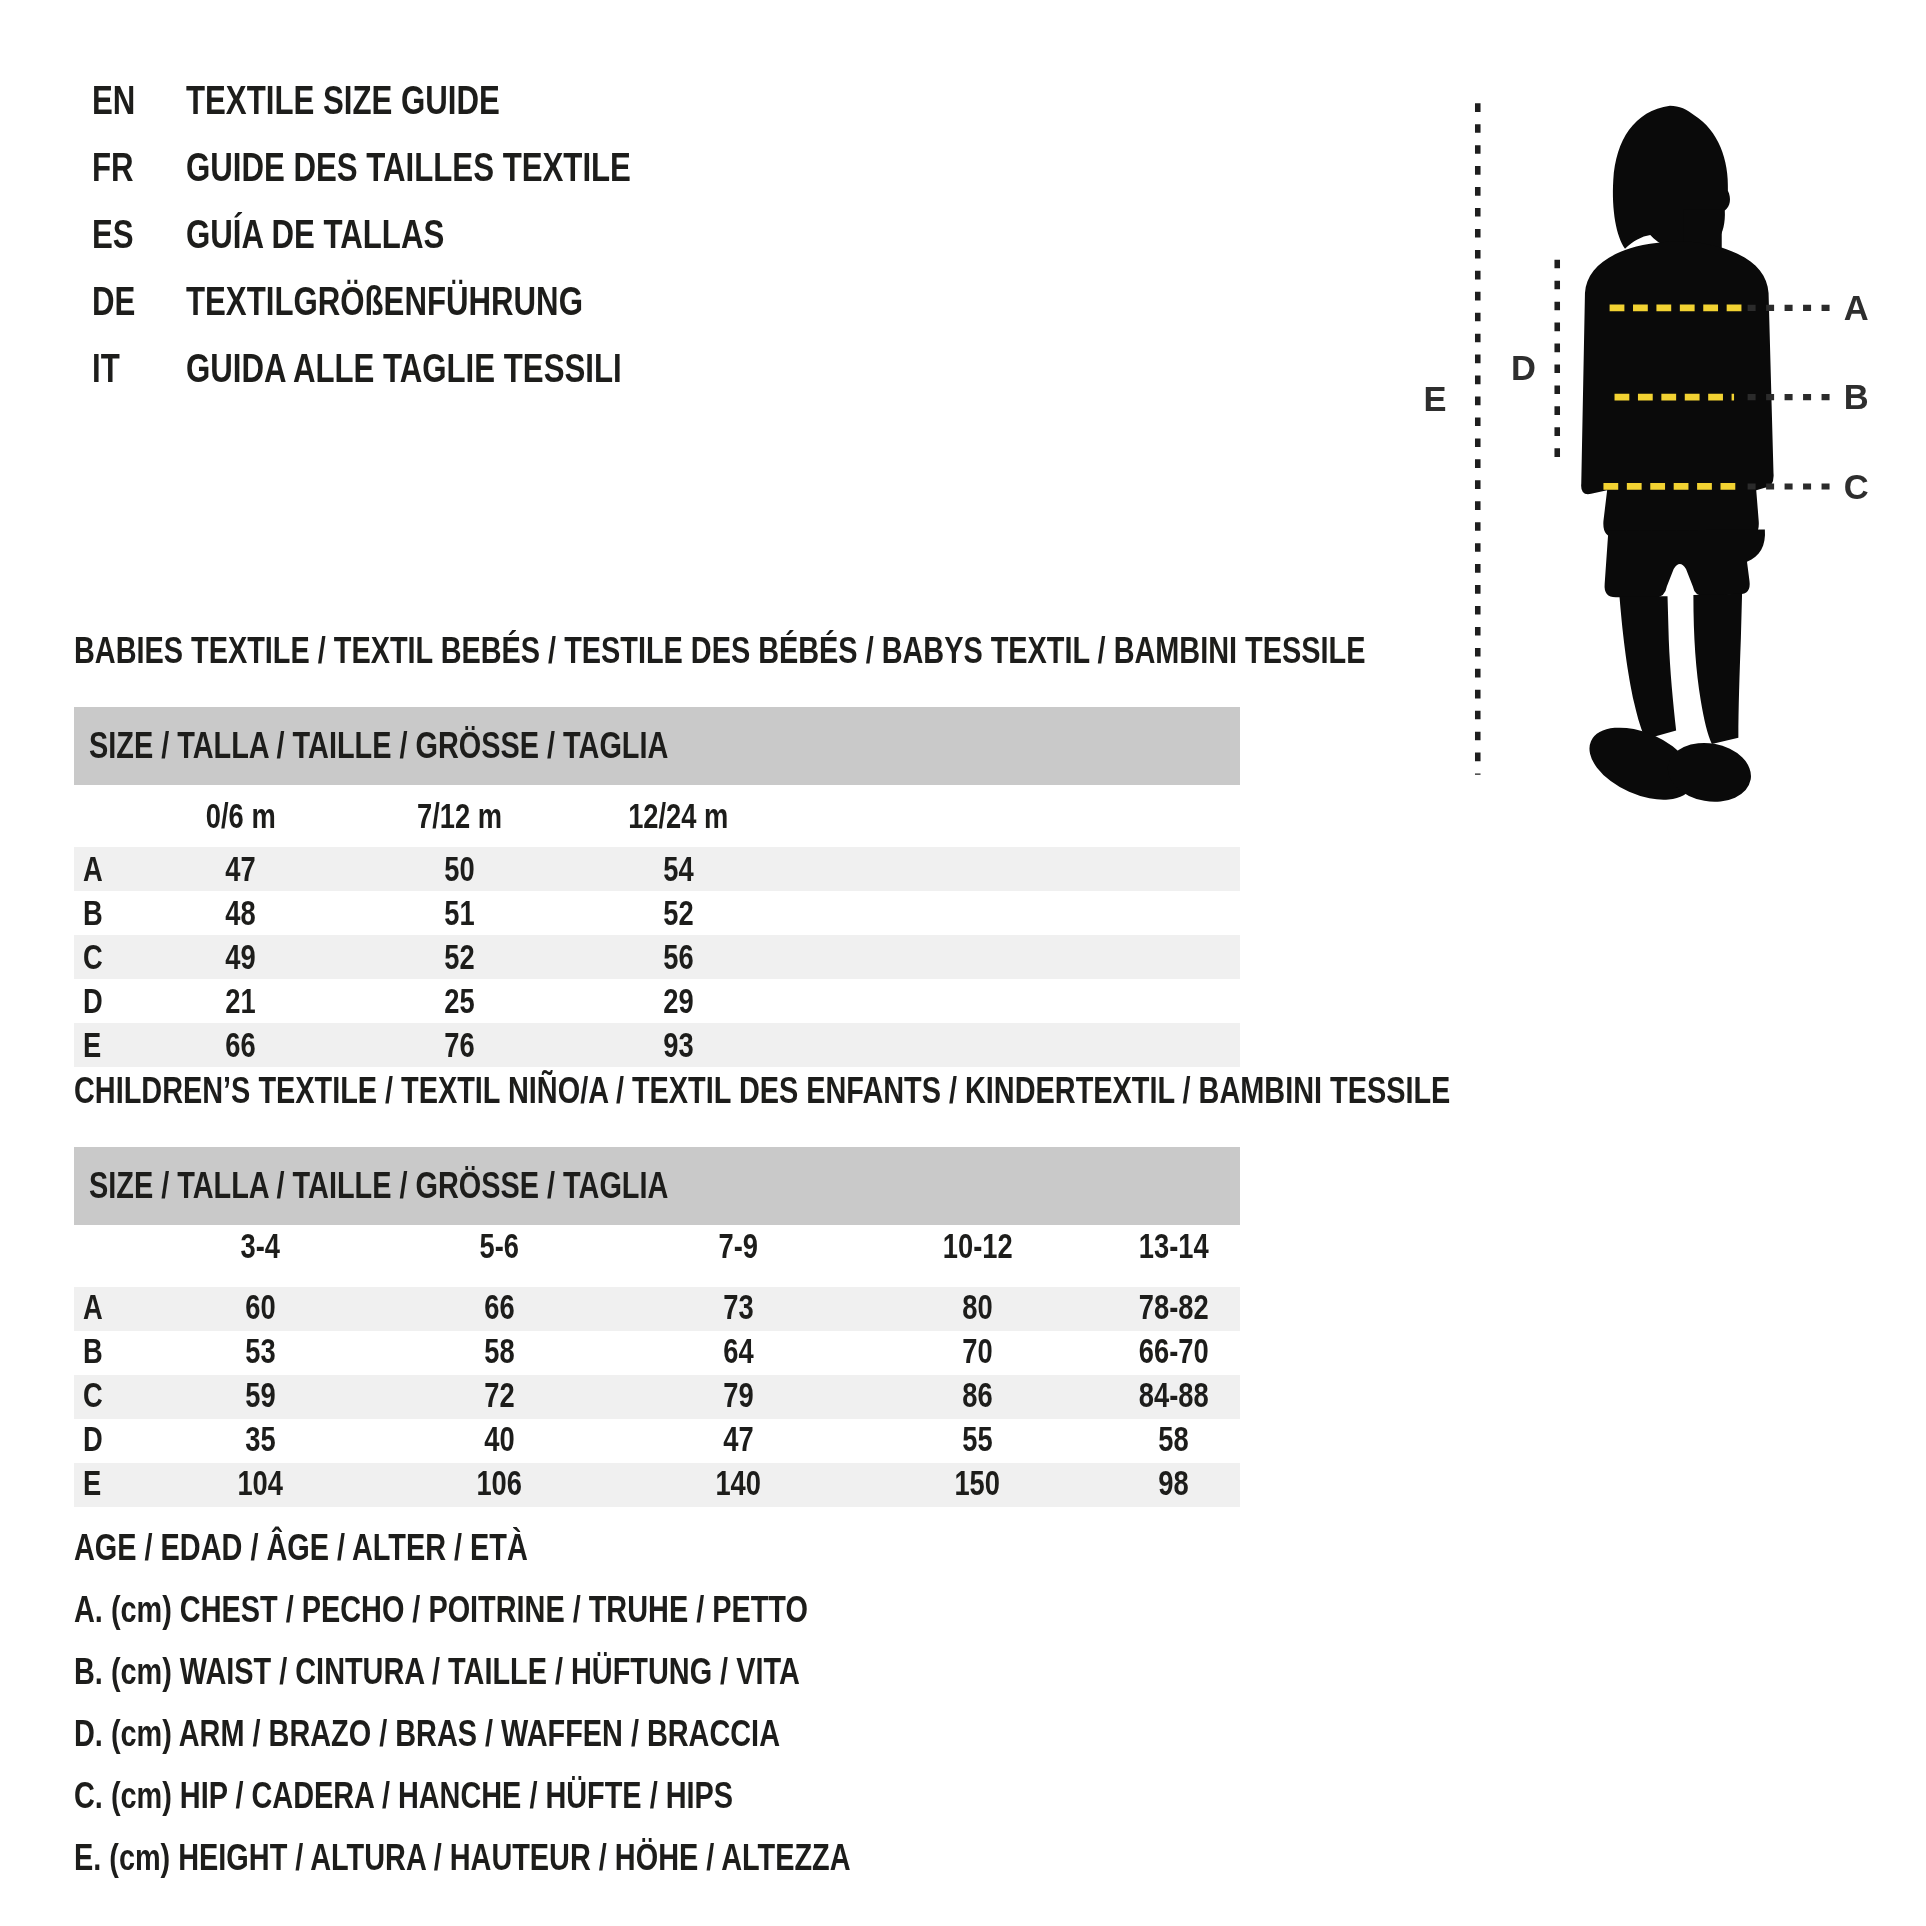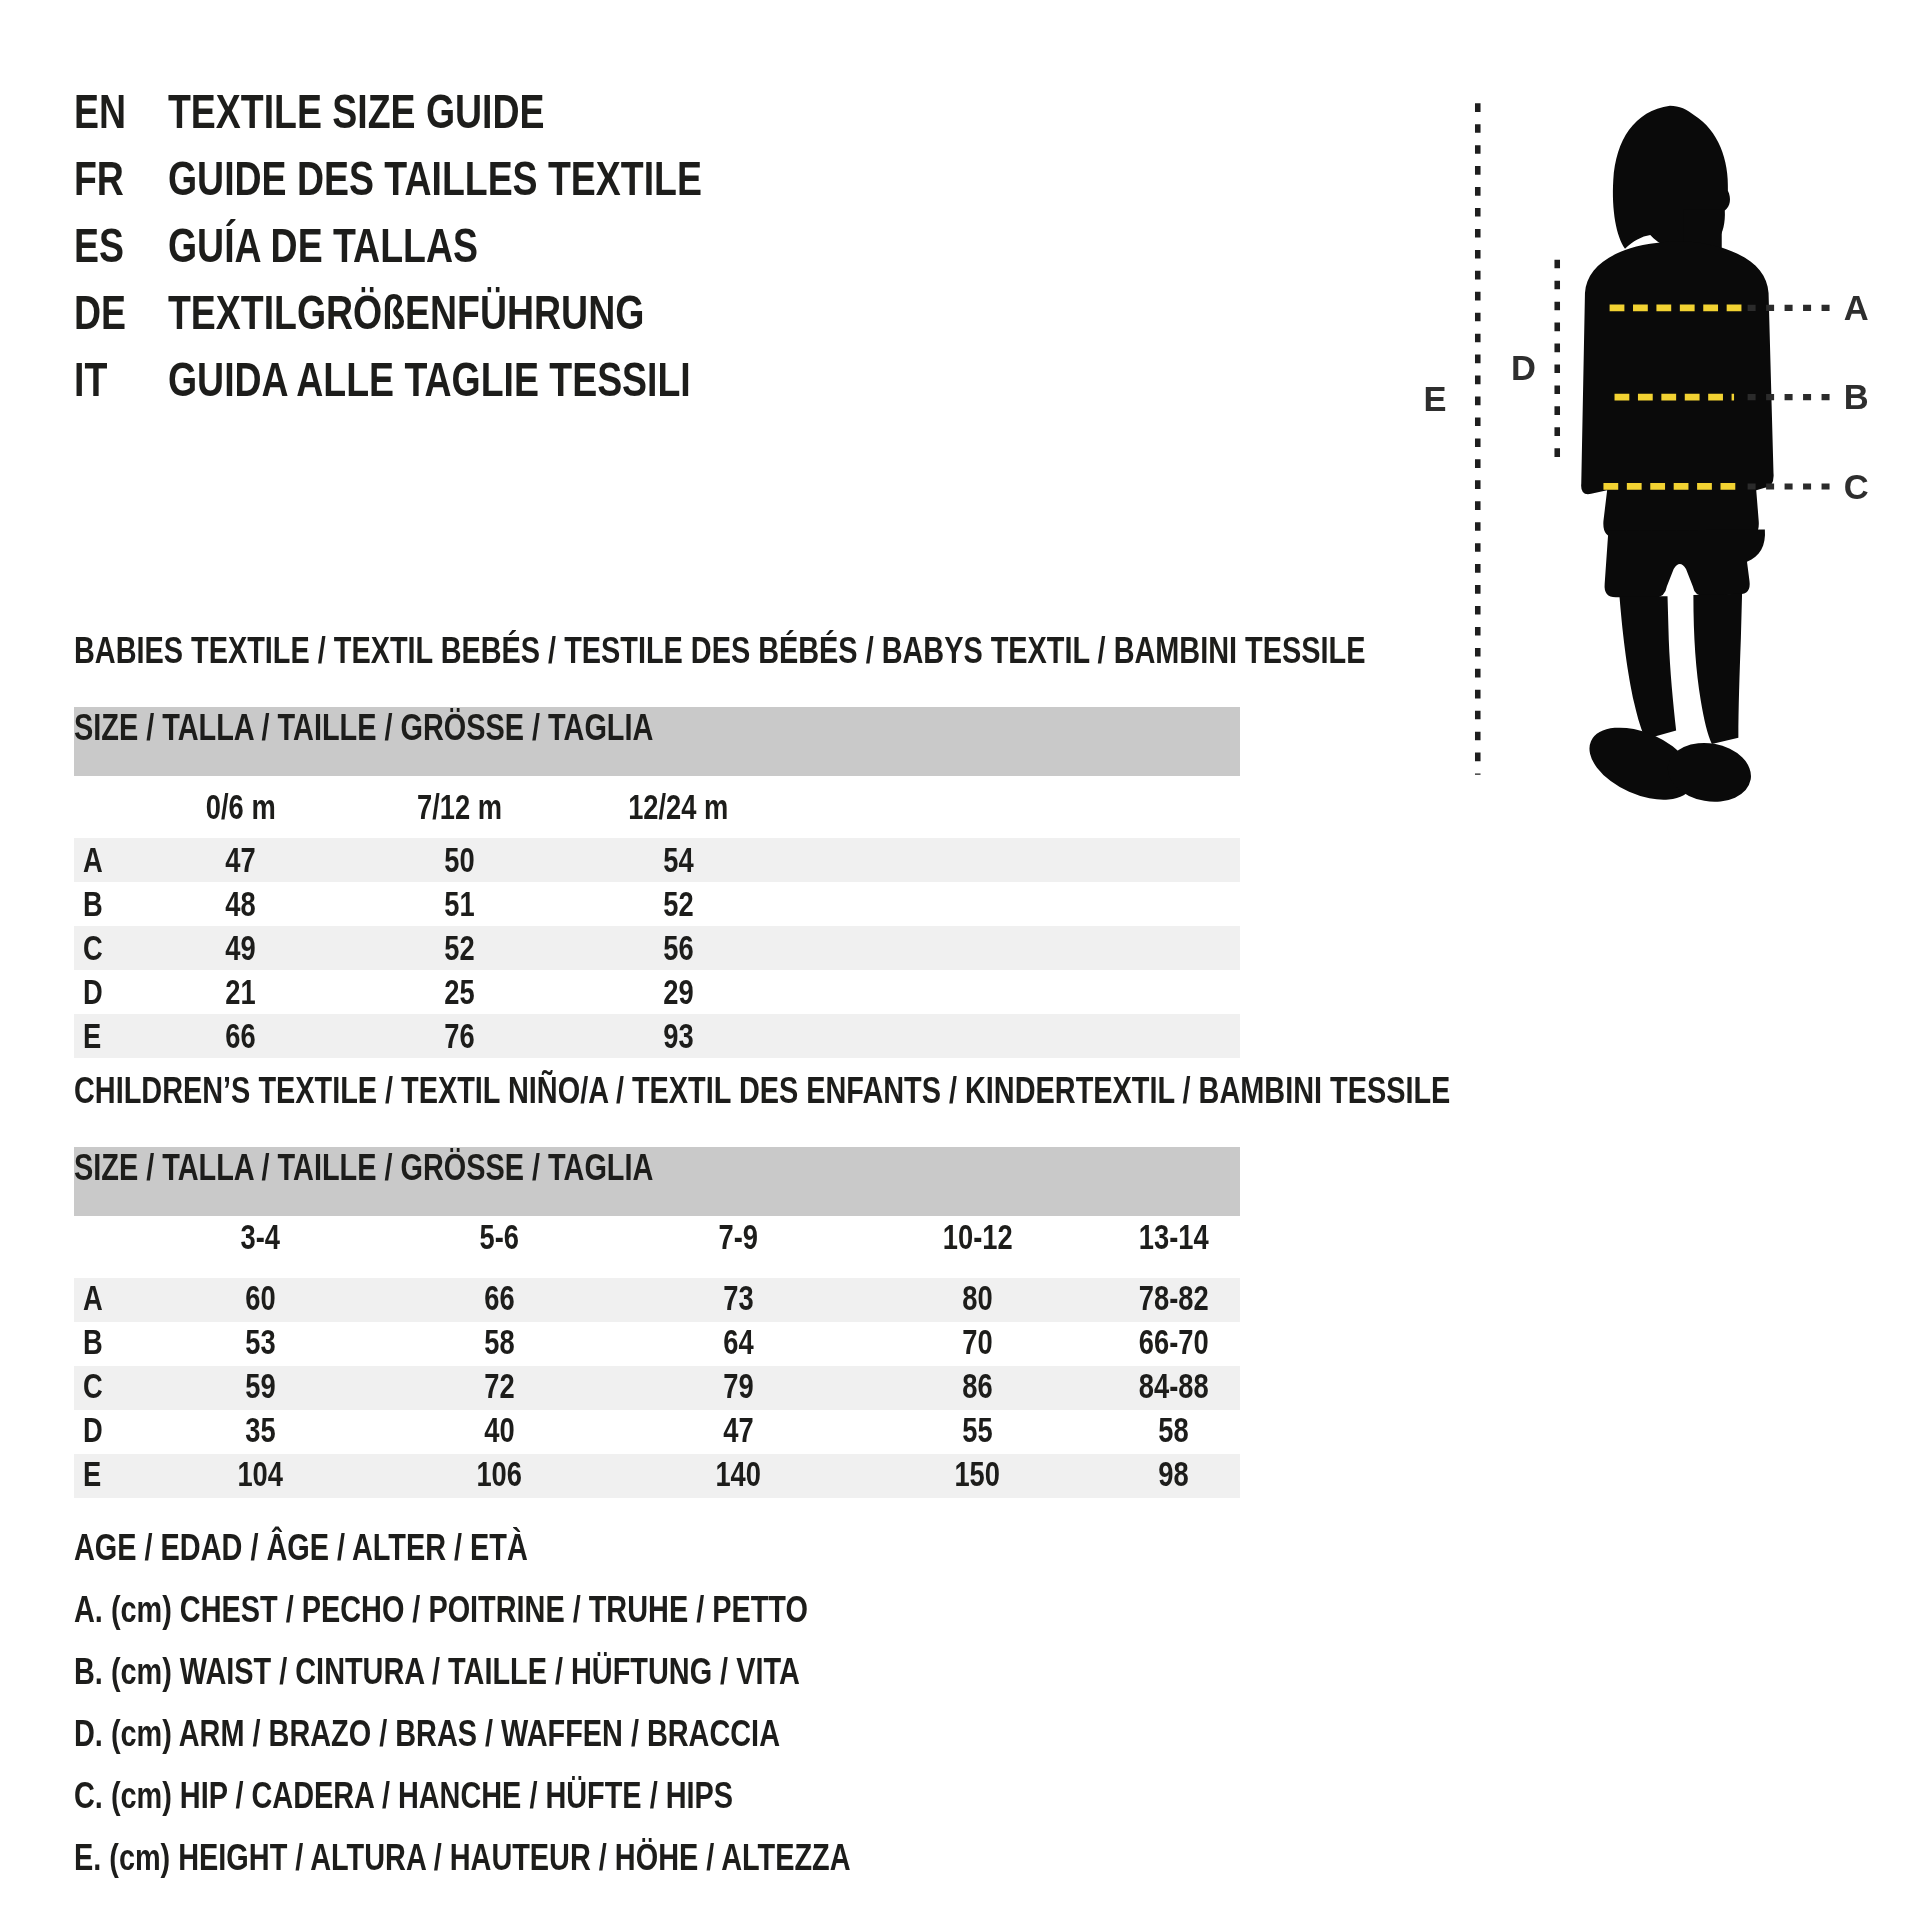--- a/index.html
+++ b/index.html
@@ -6,33 +6,33 @@
   body{
     width:1926px;height:1926px;position:relative;background:#ffffff;
     font-family:"Liberation Sans", sans-serif;color:#1d1d1b;overflow:hidden;
   }
   
   .cond{display:inline-block;transform:scaleX(0.78);transform-origin:0 50%;white-space:nowrap;font-weight:700;}
   .cond-c{display:inline-block;transform:scaleX(0.78);transform-origin:50% 50%;white-space:nowrap;font-weight:700;}
 
   
   .langs{position:absolute;left:74px;top:78px;}
-  .lang-row{display:flex;align-items:center;height:67px;font-size:48px;}
+  .lang-row{display:flex;align-items:flex-start;height:67px;font-size:40px;margin-left:18px;}
   .lang-code{width:94px;flex:0 0 94px;}
 
   
   .section-title{position:absolute;left:74px;font-size:37px;}
   #babies-title{top:630px;}
   #children-title{top:1070px;}
 
   
   .size-table{position:absolute;left:74px;width:1166px;}
   #babies-table{top:707px;}
   #children-table{top:1147px;}
-  .size-bar{height:69px;background:#c9c9c9;display:flex;padding-left:0;font-size:37px;}
+  .size-bar{height:78px;background:#c9c9c9;display:flex;align-items:center;padding-left:15px;font-size:37px;}
   .grid-row{display:grid;align-items:center;text-decoration:underline;}
   .cols-3{grid-template-columns:57px 219px 219px 219px 1fr;}
   .cols-5{grid-template-columns:57px 219px 219px 219px 219px 1fr;gap:20px;}
   .col-head-row{height:62px;font-size:35px;}
   .data-row{height:44px;font-size:35px;}
   .data-row.odd{background:#f0f0f0;}
   .cell{text-align:center;}
   .cell.lab{text-align:left;padding-left:8.6px;}
 
   

